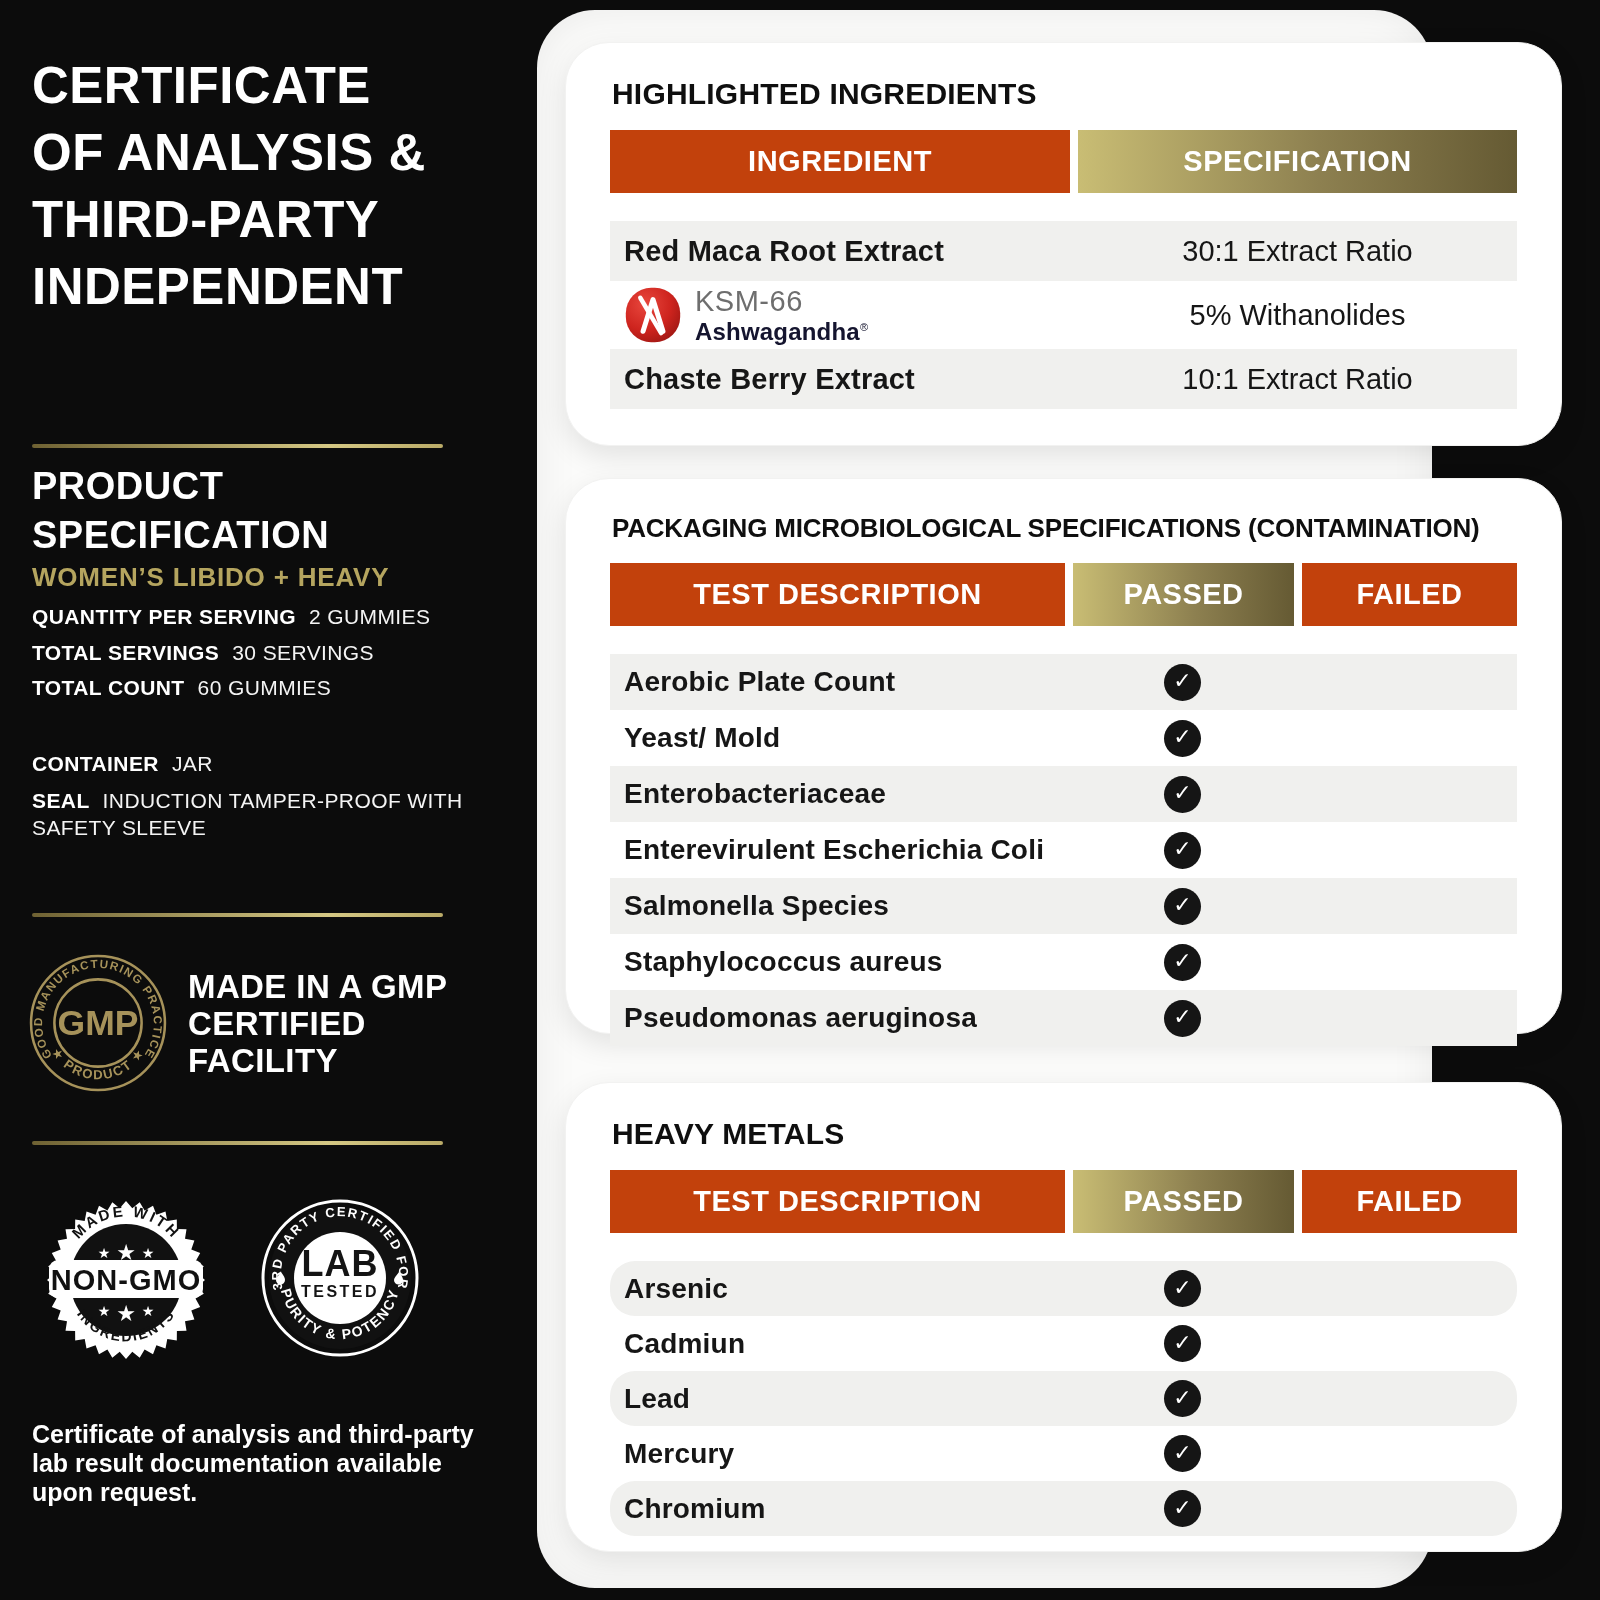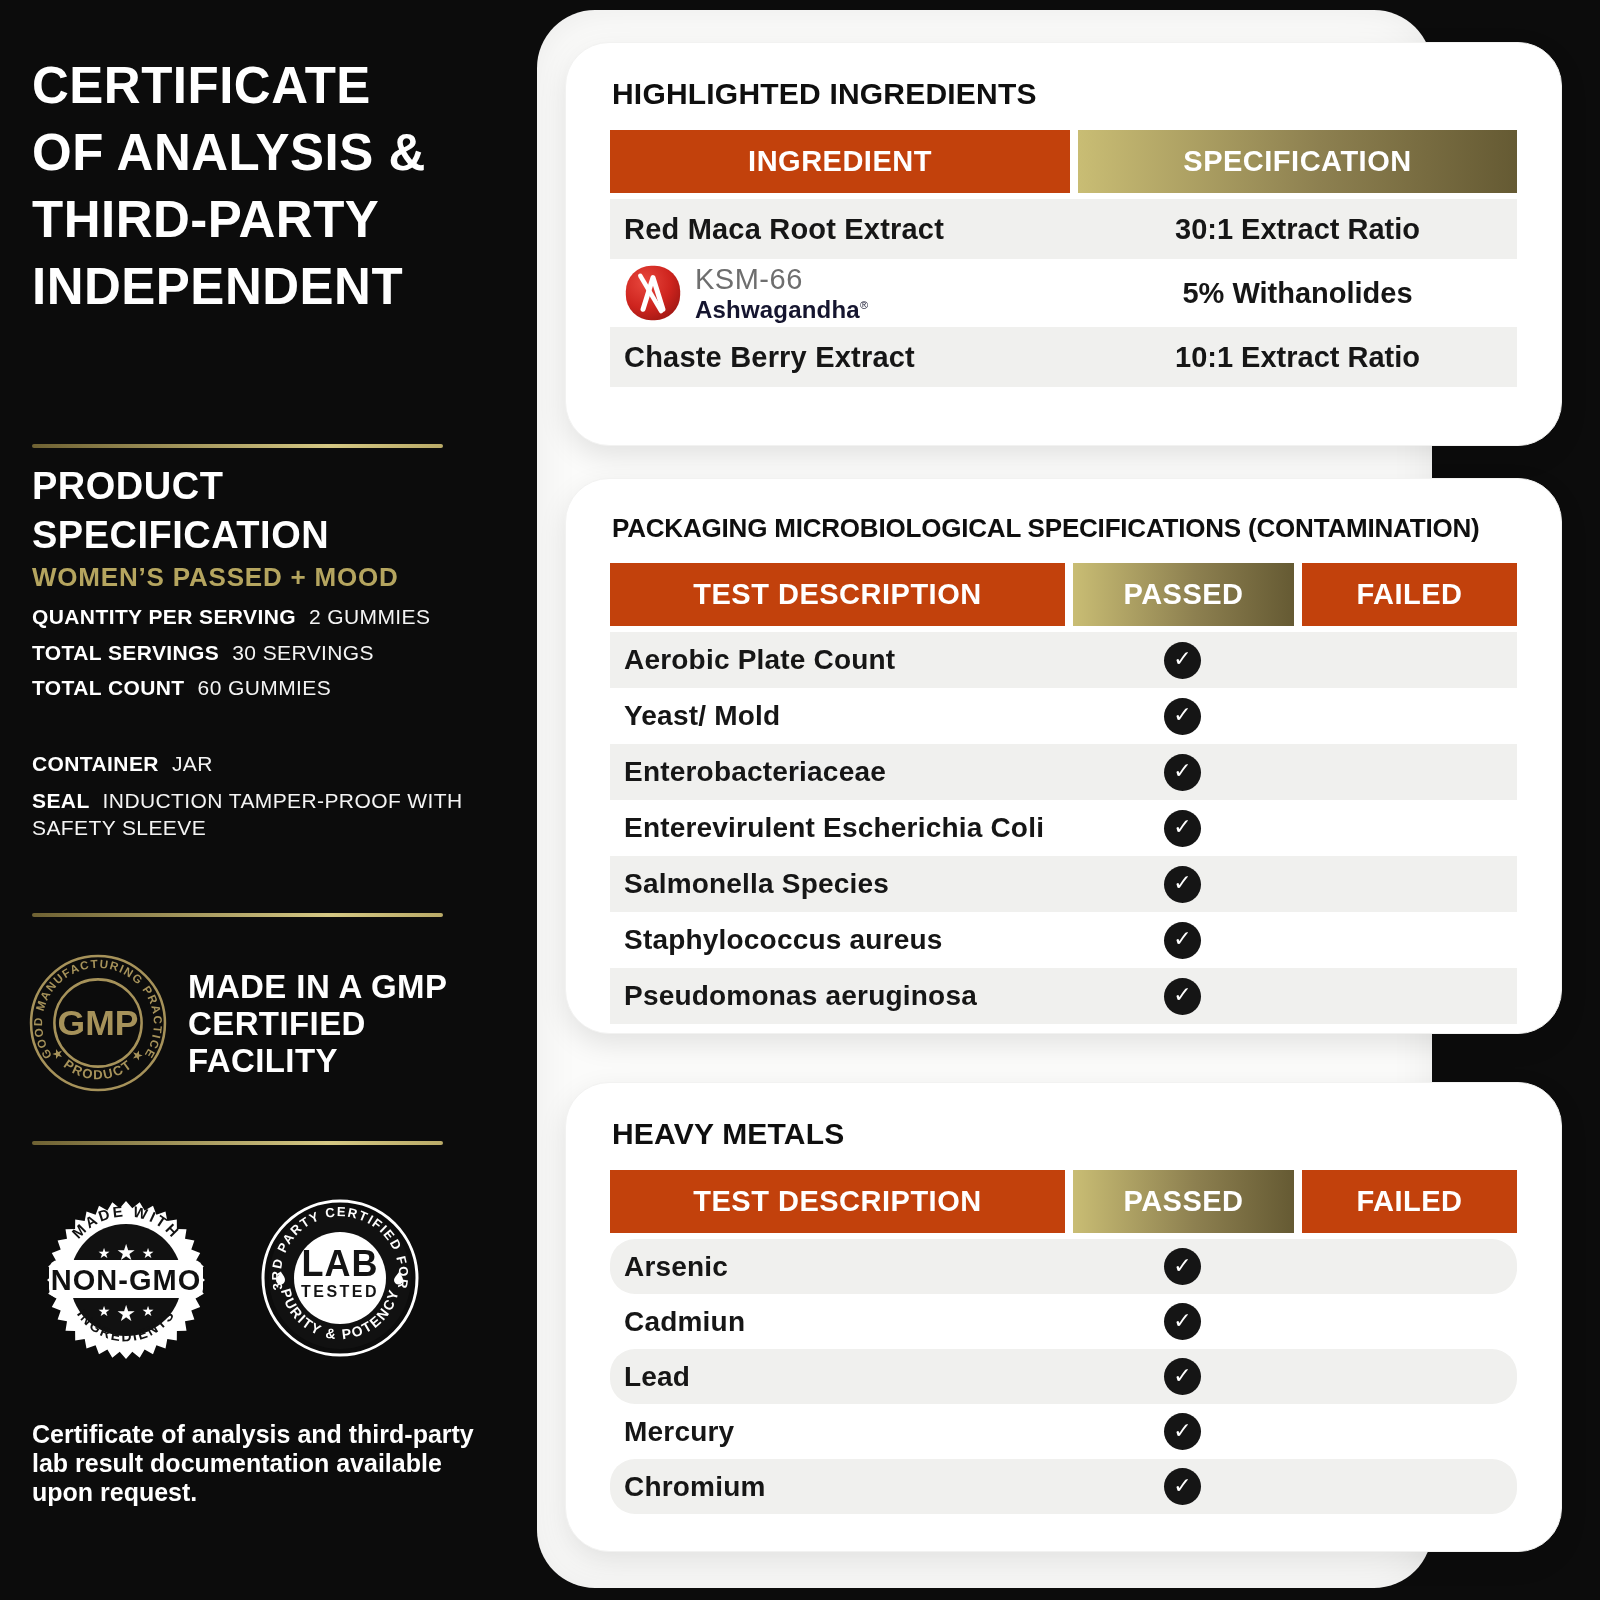--- a/index.html
+++ b/index.html
@@ -79,36 +79,36 @@
   .tbl-head { display:flex; gap:8px; }
   .hcell {
     height:63px; display:flex; align-items:center; justify-content:center;
     color:#fff; font-weight:800; font-size:29px; letter-spacing:.5px;
   }
   .hblack { background:#c2410c; }
   .hgold  { background:linear-gradient(90deg,#c9bd74,#8d8050 55%,#655a33); }
   .w-ing  { width:460px; } .w-spec { flex:1; }
   .w-test { width:455px; } .w-pass { width:221px; } .w-fail { flex:1; }
 
-  .rows { margin-top:6px; }
+  .rows { margin-top:28px; }
   .row { display:flex; align-items:center; }
   .rows .row:nth-child(odd) { background:#f0f0ee; }
   .card-1 .row { height:60px; }
   .card-1 .row.tall { height:68px; }
   .card-2 .row { height:56px; }
   .card-3 .row { height:55px;border-radius:25px; }
 
   .cell-name {
     width:468px; padding-left:14px;
     color:#161616; font-weight:700; font-size:29px; letter-spacing:.2px;
   }
   .card-2 .cell-name, .card-3 .cell-name { font-size:28px; width:462px; }
   .cell-spec {
     flex:1; text-align:center;
-    color:#161616; font-weight:700; font-size:29px;
+    color:#161616; font-weight:400; font-size:29px;
   }
   .cell-pass { width:221px; display:flex; align-items:center; justify-content:center; }
   .cell-fail { flex:1; }
   .chk {
     width:37px; height:37px; border-radius:50%; background:#151515;
     color:#fff; display:flex; align-items:center; justify-content:center;
     font-size:22px; font-weight:700; padding-bottom:2px;
   }
 
   .ksm { display:flex; align-items:center; }
@@ -131,21 +131,21 @@
     <div>INDEPENDENT</div>
   </div>
 
   <div class="divider divider-1"></div>
 
   <div class="section-title">
     <div>PRODUCT</div>
     <div>SPECIFICATION</div>
   </div>
 
-  <div class="product-name">WOMEN’S PASSED + MOOD</div>
+  <div class="product-name">WOMEN’S LIBIDO + HEAVY</div>
 
   <div class="spec-line spec-1">
     <span class="lbl">QUANTITY PER SERVING</span><span class="val">2 GUMMIES</span>
   </div>
   <div class="spec-line spec-2">
     <span class="lbl">TOTAL SERVINGS</span><span class="val">30 SERVINGS</span>
   </div>
   <div class="spec-line spec-3">
     <span class="lbl">TOTAL COUNT</span><span class="val">60 GUMMIES</span>
   </div>

